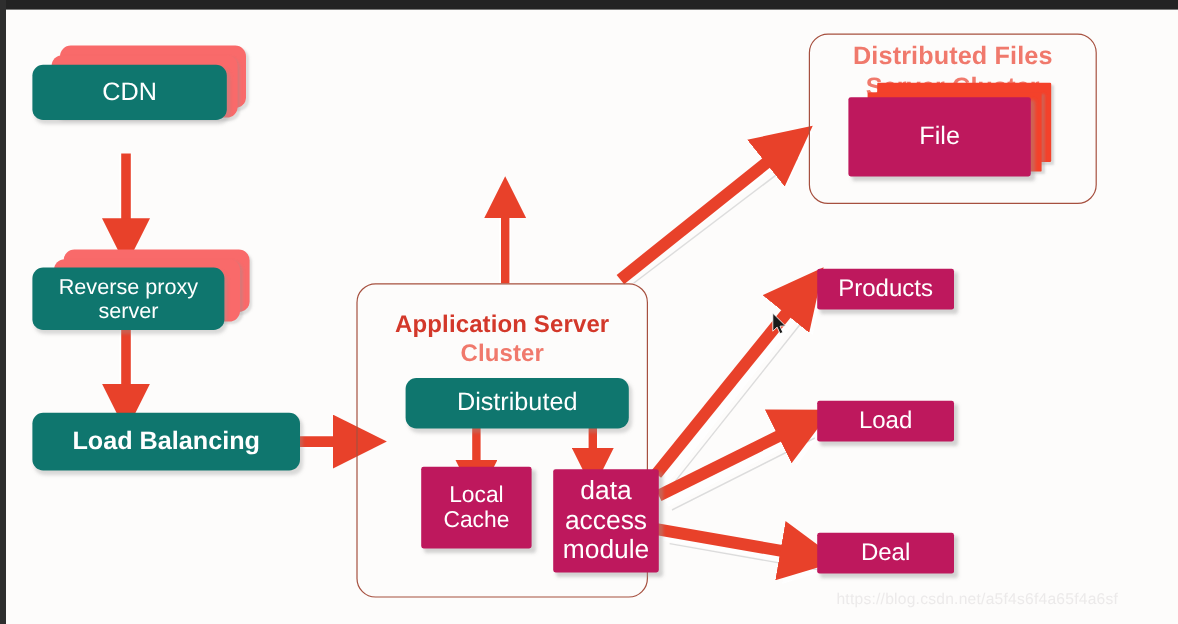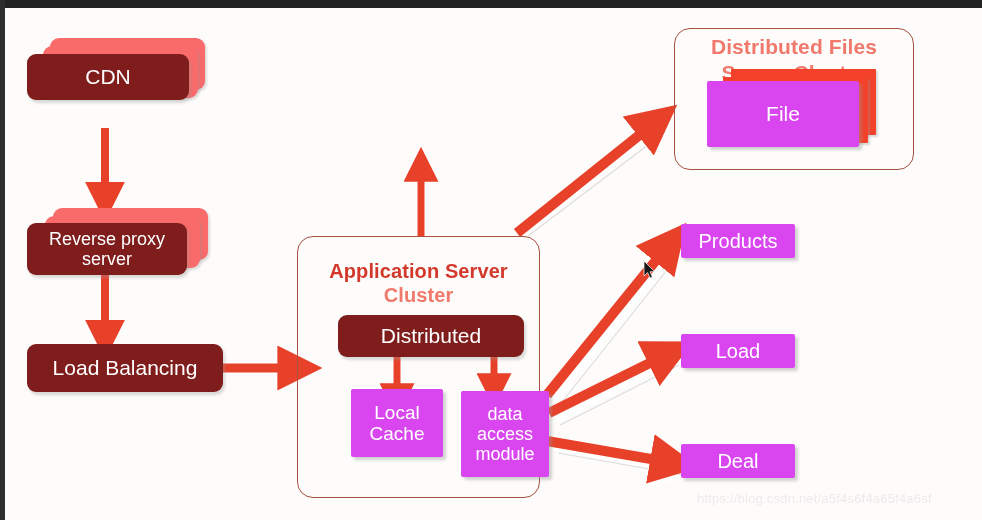--- a/index.html
+++ b/index.html
@@ -16,27 +16,27 @@
   .strip-top{position:absolute;left:0;top:0;width:982px;height:8px;background:#232323;z-index:60;}
   .strip-left{position:absolute;left:0;top:0;width:5px;height:520px;background:#2e2e2e;z-index:60;}
 
   .stage{position:absolute;left:5px;top:8px;width:977px;height:512px;background:#fdfcfb;}
 
   
   .node{position:absolute;box-sizing:border-box;display:flex;align-items:center;justify-content:center;text-align:center;color:#ffffff;line-height:1.12;}
 
   
   .pill{
-    background:#7f1d1d;
+    background:#0f766e;
     border-radius:9px;
     box-shadow:2px 3px 3px rgba(150,150,150,.35);
   }
   
   .block{
-    background:#d946ef;
+    background:#be185d;
     border-radius:2px;
     box-shadow:3px 3px 3px rgba(150,150,150,.42);
   }
 
   
   .stack-layer{position:absolute;box-sizing:border-box;}
   .stack-layer.pill{background:#f96a6a;border-radius:9px;box-shadow:2px 2px 2px rgba(150,150,150,.3);}
   .stack-layer.block{background:#f4412a;border-radius:1px;box-shadow:2px 2px 2px rgba(150,150,150,.35);}
 
   
@@ -154,21 +154,21 @@
     </div>
 
     <div>
       <div class="stack-layer pill" style="left:48px;top:200px;width:155px;height:52px;"></div>
       <div class="stack-layer pill" style="left:40px;top:208px;width:155px;height:52px;"></div>
       <div class="node pill" style="left:22px;top:215px;width:160px;height:52px;font-size:18px;">
         <span class="lbl">Reverse proxy server</span>
       </div>
     </div>
 
-    <div class="node pill" style="left:22px;top:336px;width:196px;height:48px;font-size:21px;">
+    <div class="node pill" style="left:22px;top:336px;width:223px;height:48px;font-size:21px;font-weight:bold;">
       <span class="lbl">Load Balancing</span>
     </div>
 
 
     <div class="cluster" style="left:669px;top:20px;width:240px;height:142px;">
       <div class="cluster-title" style="top:6px;font-size:21px;color:#f0796c;">Distributed Files</div>
       <div class="cluster-title" style="top:32px;font-size:21px;color:#f0796c;">Server Cluster</div>
 
       <div>
         <div class="stack-layer block" style="left:56px;top:40px;width:145px;height:66px;"></div>
@@ -184,21 +184,21 @@
       <div class="cluster-title" style="top:47px;font-size:20px;color:#f0796c;">Cluster</div>
 
       <div class="node pill" style="left:40px;top:78px;width:186px;height:42px;font-size:21px;">
         <span class="lbl">Distributed</span>
       </div>
 
       <div class="node block" style="left:53px;top:152px;width:92px;height:68px;font-size:19px;">
         <span class="lbl">Local Cache</span>
       </div>
 
-      <div class="node block" style="left:163px;top:154px;width:88px;height:86px;font-size:18px;">
+      <div class="node block" style="left:163px;top:154px;width:88px;height:86px;font-size:22px;">
         <span class="lbl">data access module</span>
       </div>
     </div>
 
     <div class="node block" style="left:676px;top:216px;width:114px;height:34px;font-size:20px;">
       <span class="lbl">Products</span>
     </div>
 
     <div class="node block" style="left:676px;top:326px;width:114px;height:34px;font-size:20px;">
       <span class="lbl">Load</span>

